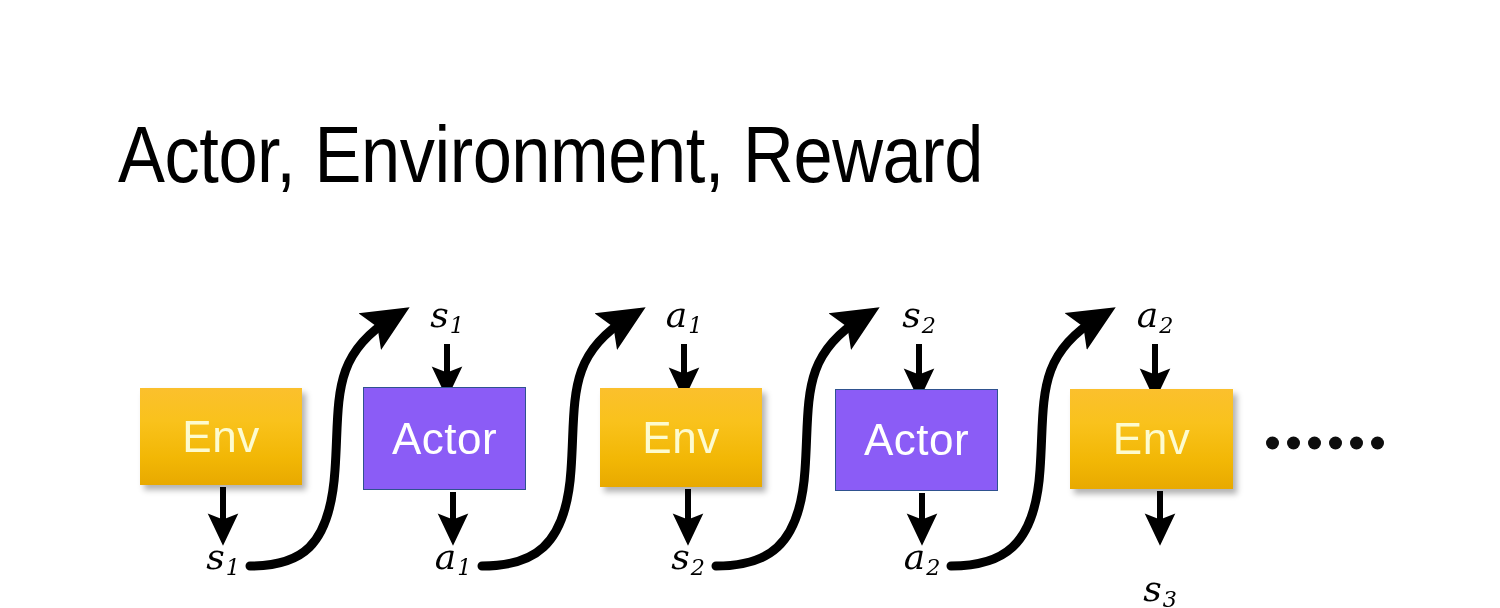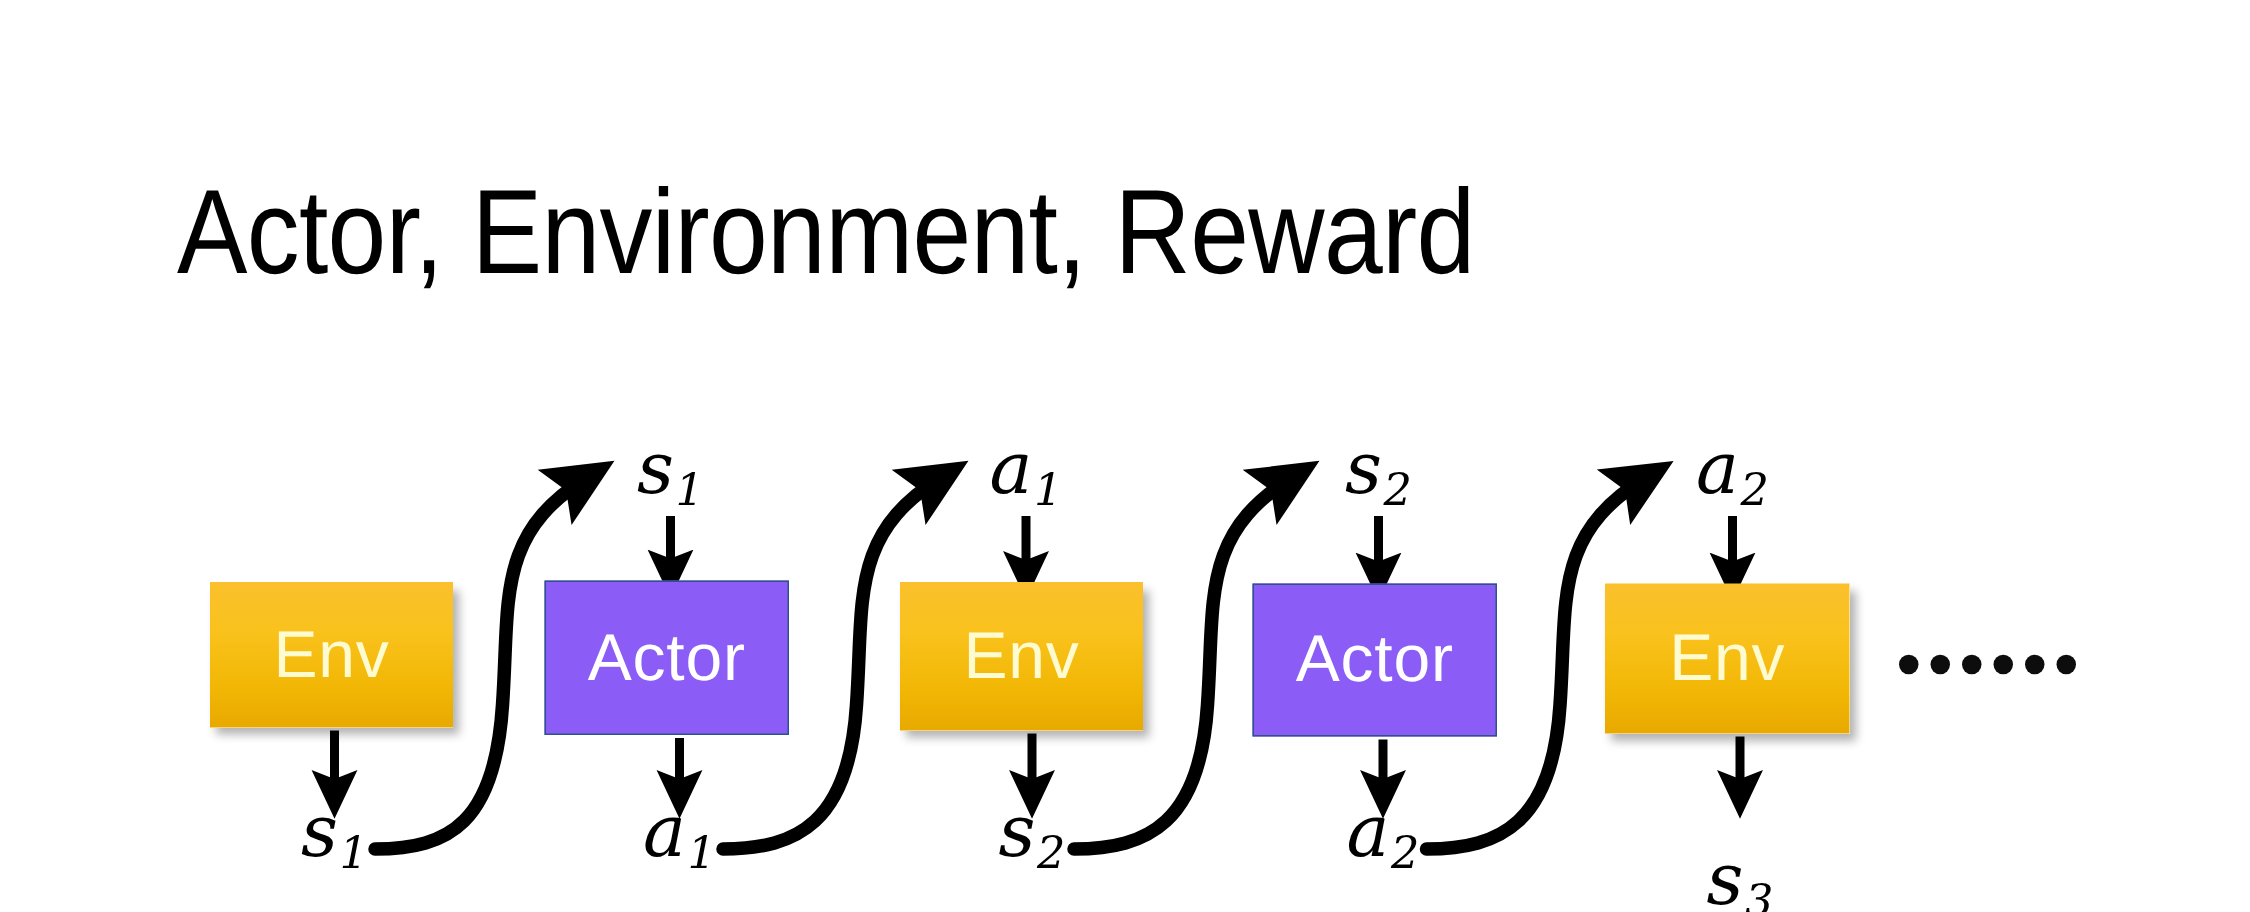--- a/index.html
+++ b/index.html
@@ -55,21 +55,21 @@
     color:#FFFFFF;
     border:1.5px solid #2F528F;
     box-shadow:none;
   }
 
   
   .mlabel{
     position:absolute;
     font-family:"DejaVu Serif", serif;
     font-style:italic;
-    font-size:48px;
+    font-size:36px;
     line-height:40px;
     color:#000000;
     white-space:nowrap;
     transform:translate(-50%,-50%);
   }
   .mlabel sub{
     font-size:0.62em;
     font-style:italic;
     vertical-align:-0.28em;
     margin-left:1px;

